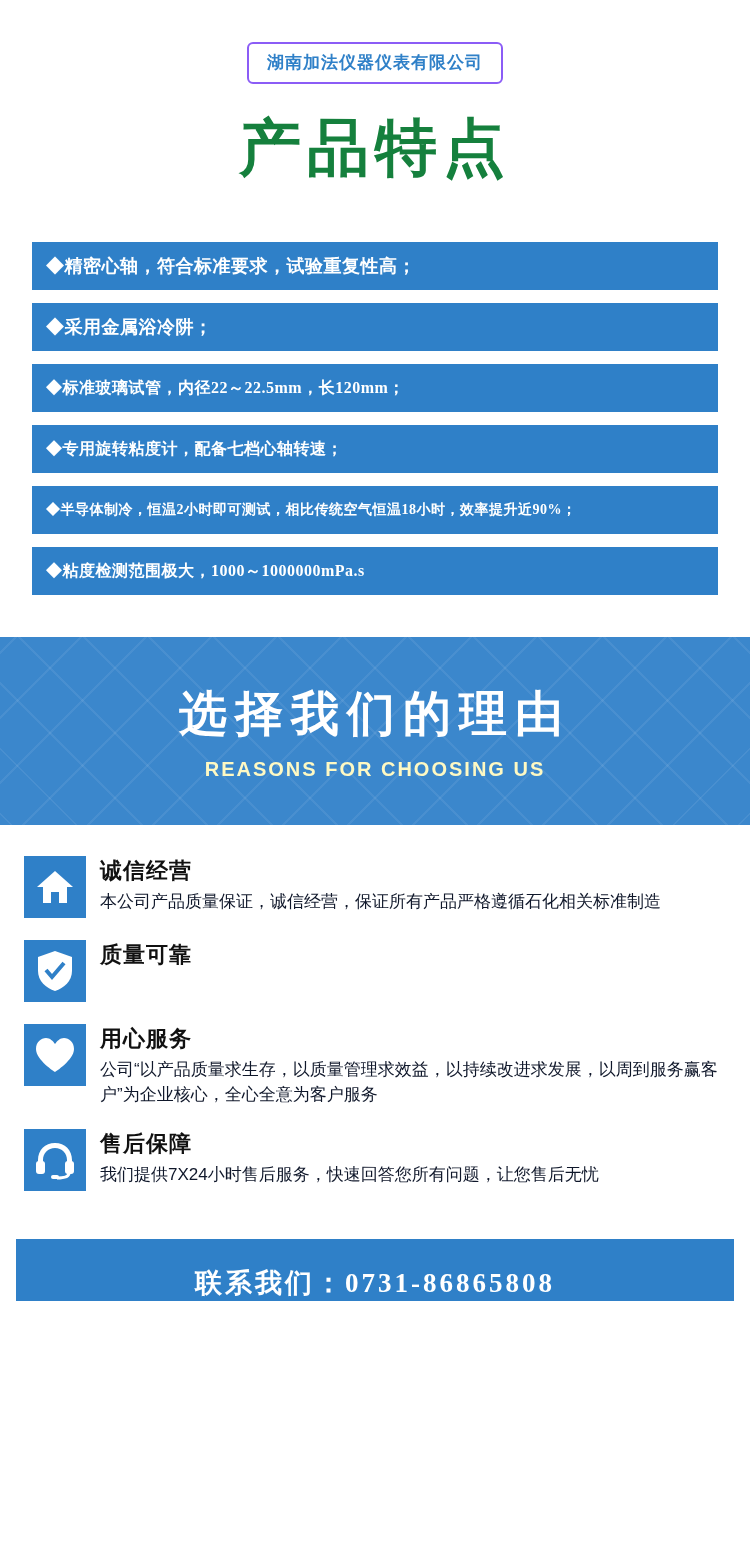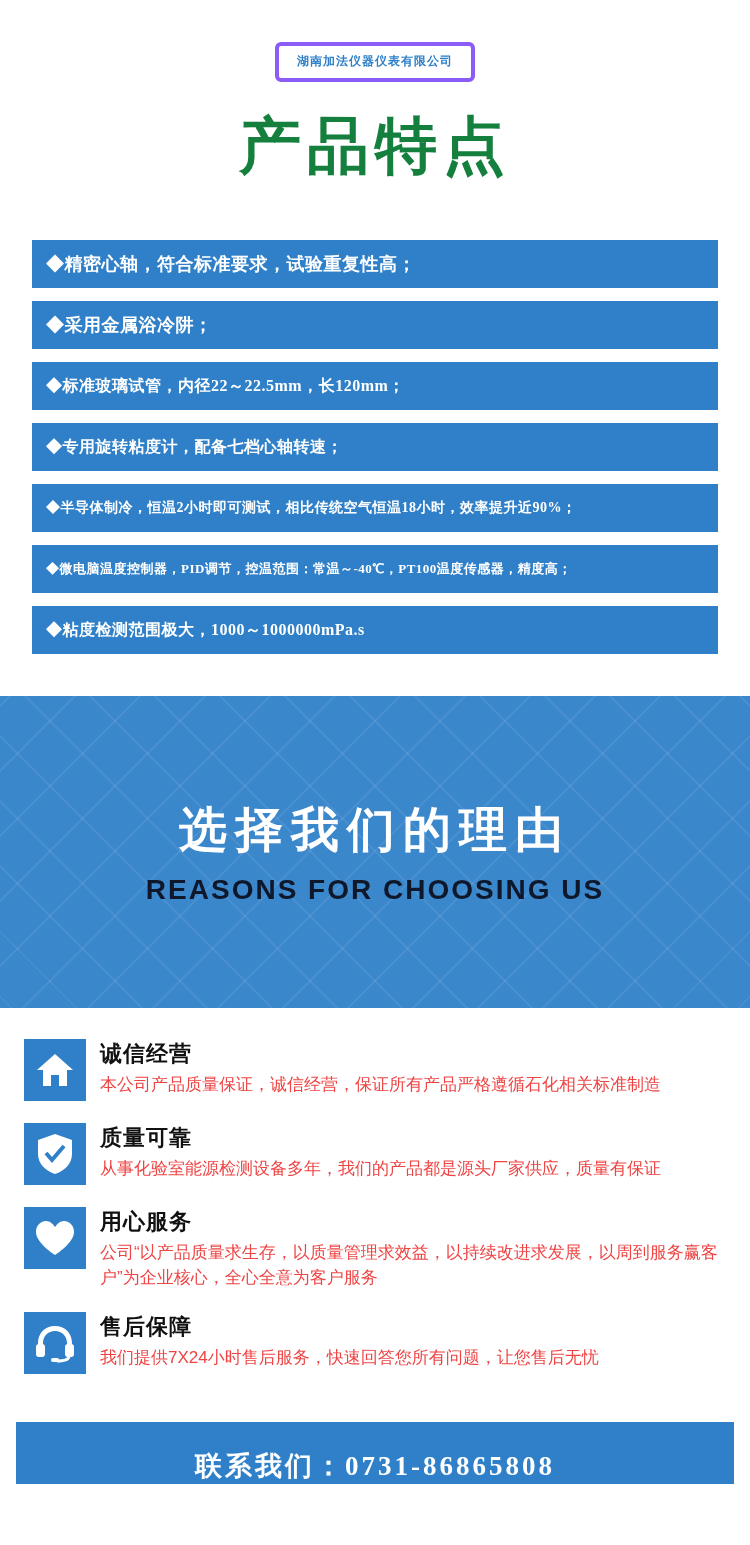--- a/index.html
+++ b/index.html
@@ -19,24 +19,24 @@
   }
 
   
   .header {
     padding-top: 42px;
     text-align: center;
     background: #ffffff;
   }
   .company-badge {
     display: inline-block;
-    border: 4px solid #8b5cf6;
+    border: 2px solid #8b5cf6;
     border-radius: 6px;
     color: #2f80c8;
-    font-size: 12px;
+    font-size: 17px;
     font-weight: bold;
     letter-spacing: 1px;
     padding: 7px 18px 8px 18px;
     font-family: "Liberation Sans", sans-serif;
   }
   .main-title {
     margin-top: 22px;
     font-size: 62px;
     font-weight: bold;
     letter-spacing: 6px;
@@ -65,21 +65,21 @@
     overflow: hidden;
   }
   .feature-bar.size-lg { font-size: 18px; }
   .feature-bar.size-md { font-size: 16px; }
   .feature-bar.size-sm { font-size: 14px; }
   .feature-bar.size-xs { font-size: 13px; }
 
   
   .banner {
     margin-top: 42px;
-    height: 312px;
+    height: 188px;
     background-color: #3b87cc;
     position: relative;
     overflow: hidden;
     display: flex;
     flex-direction: column;
     align-items: center;
     justify-content: center;
   }
   .banner::before {
     content: "";
@@ -92,22 +92,22 @@
   .banner-title {
     position: relative;
     color: #ffffff;
     font-size: 48px;
     font-weight: bold;
     letter-spacing: 8px;
     font-family: "Liberation Sans", sans-serif;
   }
   .banner-sub {
     position: relative;
-    color: #0f172a;
-    font-size: 28px;
+    color: #fef9c3;
+    font-size: 20px;
     font-weight: bold;
     letter-spacing: 2px;
     margin-top: 12px;
     font-family: "Liberation Sans", sans-serif;
   }
 
   
   .reasons {
     padding: 31px 24px 10px 24px;
   }
@@ -132,21 +132,21 @@
     font-size: 22px;
     font-weight: bold;
     color: #111111;
     letter-spacing: 1px;
     margin-bottom: 4px;
     font-family: "Liberation Sans", sans-serif;
   }
   .reason-text {
     font-size: 17px;
     line-height: 1.45;
-    color: #ef4444;
+    color: #0f172a;
     font-family: "Liberation Sans", sans-serif;
   }
 
   
   .footer {
     margin-top: 16px;
     height: 62px;
     background: #2f80c8;
     display: flex;
     align-items: flex-end;
@@ -179,21 +179,20 @@
     <div class="company-badge">湖南加法仪器仪表有限公司</div>
     <div class="main-title">产品特点</div>
   </div>
 
   <div class="features">
     <div class="feature-bar size-lg">◆精密心轴，符合标准要求，试验重复性高；</div>
     <div class="feature-bar size-lg">◆采用金属浴冷阱；</div>
     <div class="feature-bar size-md">◆标准玻璃试管，内径22～22.5mm，长120mm；</div>
     <div class="feature-bar size-md">◆专用旋转粘度计，配备七档心轴转速；</div>
     <div class="feature-bar size-sm">◆半导体制冷，恒温2小时即可测试，相比传统空气恒温18小时，效率提升近90%；</div>
-    <div class="feature-bar size-xs">◆微电脑温度控制器，PID调节，控温范围：常温～-40℃，PT100温度传感器，精度高；</div>
     <div class="feature-bar size-md">◆粘度检测范围极大，1000～1000000mPa.s</div>
   </div>
 
   <div class="banner">
     <div class="banner-title">选择我们的理由</div>
     <div class="banner-sub">REASONS FOR CHOOSING US</div>
   </div>
 
   <div class="reasons">
 
@@ -211,21 +210,20 @@
 
     <div class="reason">
       <div class="reason-icon">
         <svg width="38" height="42" viewBox="0 0 38 42" aria-hidden="true">
           <path d="M19 1 L36 7 L36 21 C36 31 28 38 19 41 C10 38 2 31 2 21 L2 7 Z" fill="#ffffff"></path>
           <path d="M10 20 L16 27 L28 13" fill="none" stroke="#2f80c8" stroke-width="4"></path>
         </svg>
       </div>
       <div class="reason-body">
         <div class="reason-title">质量可靠</div>
-        <div class="reason-text">从事化验室能源检测设备多年，我们的产品都是源头厂家供应，质量有保证</div>
       </div>
     </div>
 
     <div class="reason">
       <div class="reason-icon">
         <svg width="42" height="38" viewBox="0 0 42 38" aria-hidden="true">
           <path d="M21 36 C21 36 2 24 2 13 C2 6 7 2 12 2 C16 2 19 5 21 8 C23 5 26 2 30 2 C35 2 40 6 40 13 C40 24 21 36 21 36 Z" fill="#ffffff"></path>
         </svg>
       </div>
       <div class="reason-body">

